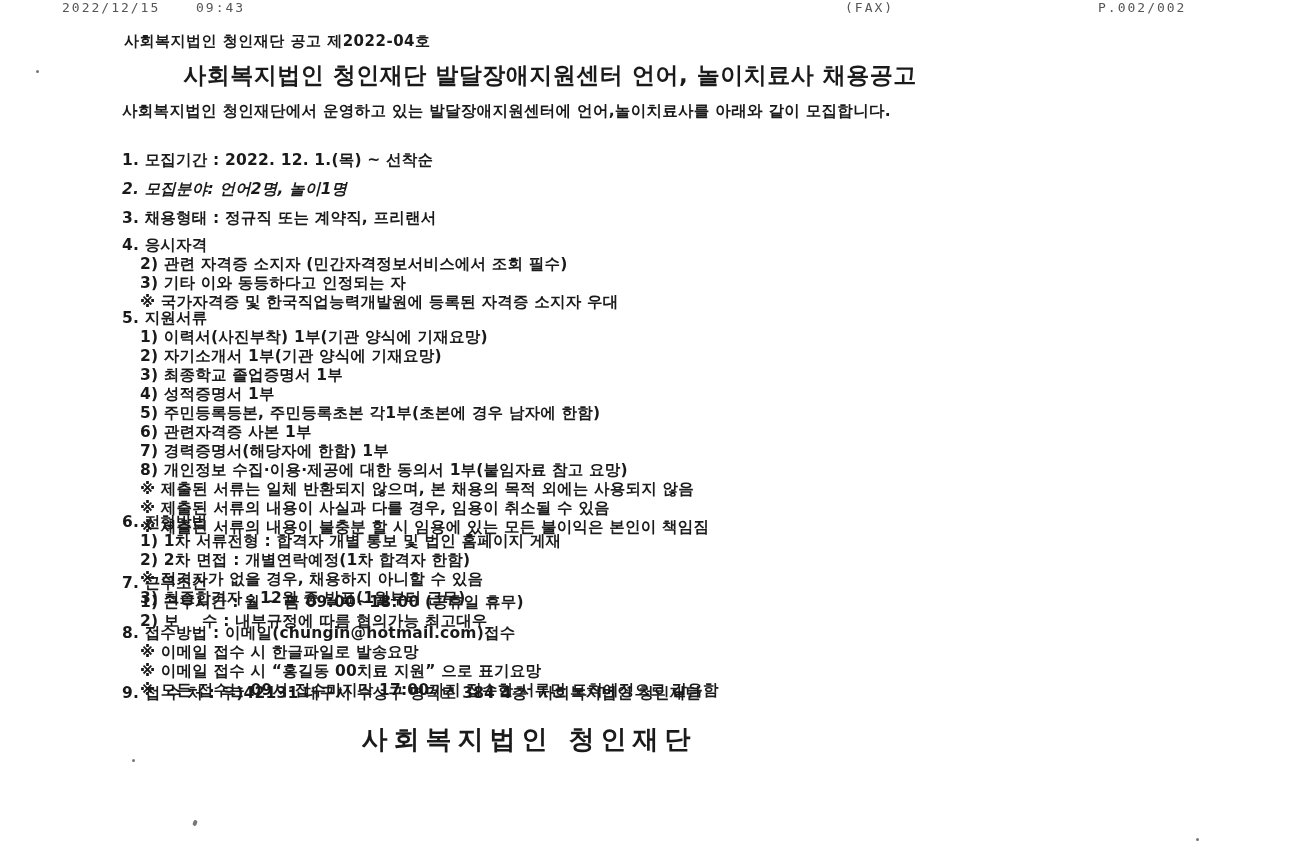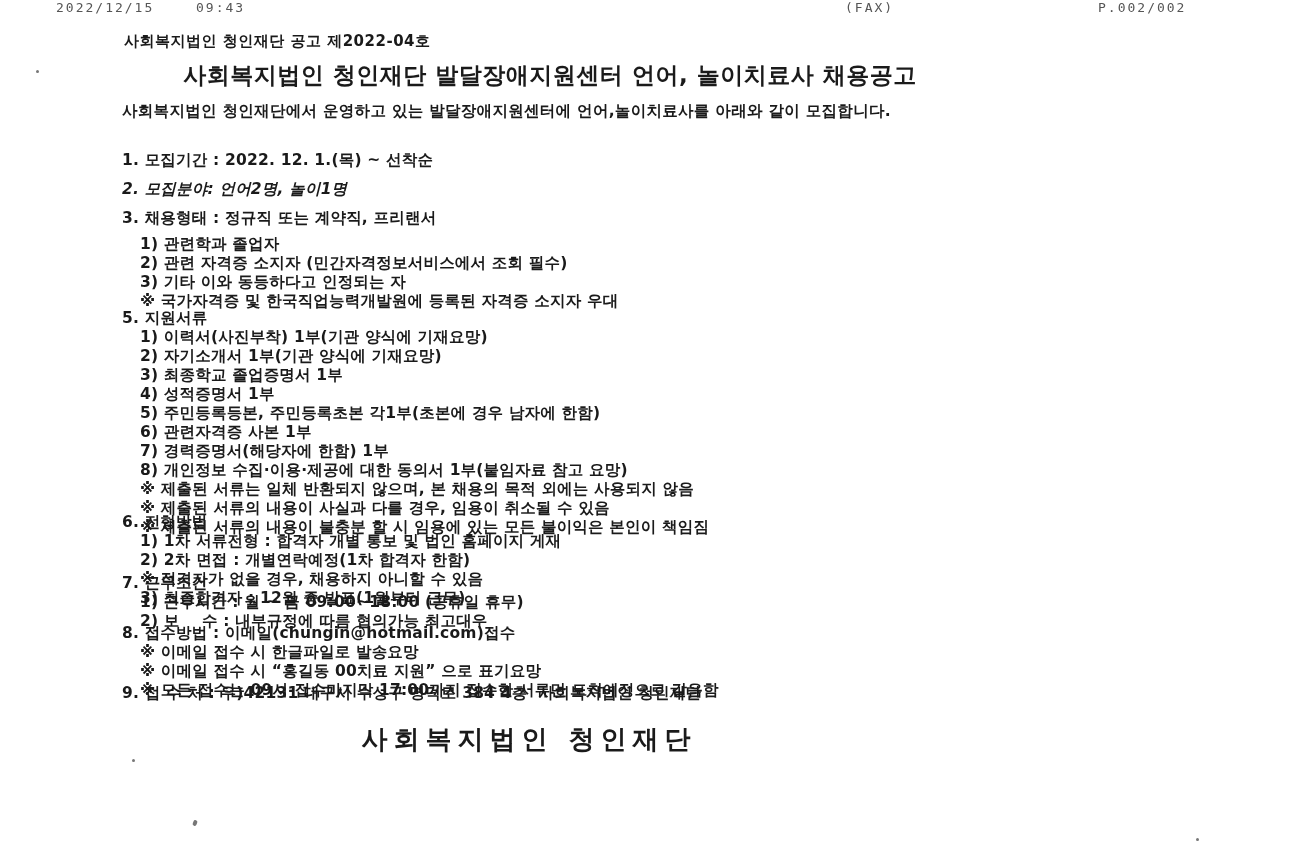--- a/index.html
+++ b/index.html
@@ -23,21 +23,21 @@
     left: 0px;
     width: 1295px;
     height: 22px;
     font-size: 13px;
     letter-spacing: 2px;
     color: #555;
     font-family: "DejaVu Sans Mono", monospace;
   }
   .fax-header .fh-date {
     position: absolute;
-    left: 56px;
+    left: 62px;
     top: 0px;
   }
   .fax-header .fh-time {
     position: absolute;
     left: 196px;
     top: 0px;
   }
   .fax-header .fh-label {
     position: absolute;
     left: 845px;
@@ -175,21 +175,21 @@
 
   <div class="section s2">
     <span class="head">2. 모집분야: 언어2명, 놀이1명</span>
   </div>
 
   <div class="section s3">
     <span class="head">3. 채용형태 : 정규직 또는 계약직, 프리랜서</span>
   </div>
 
   <div class="section s4">
-    <span class="line">1) 관련학과 졸업자</span>
+    <span class="head">4. 응시자격</span>
     <span class="line">2) 관련 자격증 소지자 (민간자격정보서비스에서 조회 필수)</span>
     <span class="line">3) 기타 이와 동등하다고 인정되는 자</span>
     <span class="note">※ 국가자격증 및 한국직업능력개발원에 등록된 자격증 소지자 우대</span>
   </div>
 
   <div class="section s5">
     <span class="head">5. 지원서류</span>
     <span class="line">1) 이력서(사진부착) 1부(기관 양식에 기재요망)</span>
     <span class="line">2) 자기소개서 1부(기관 양식에 기재요망)</span>
     <span class="line">3) 최종학교 졸업증명서 1부</span>

